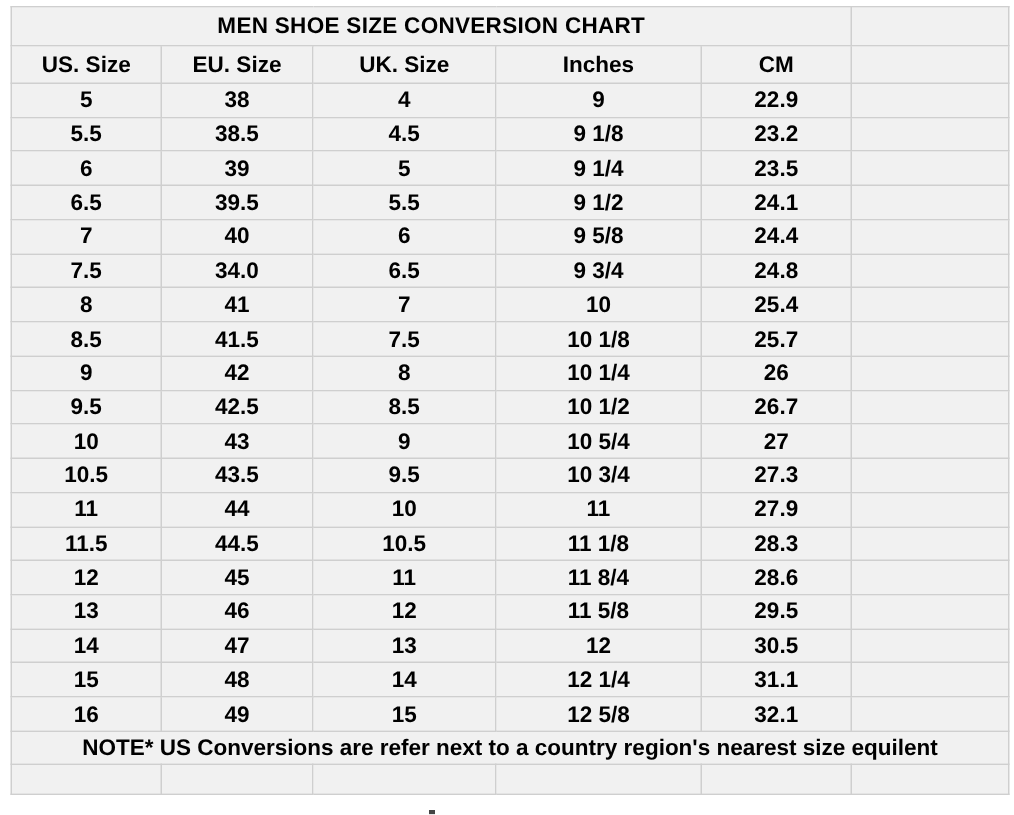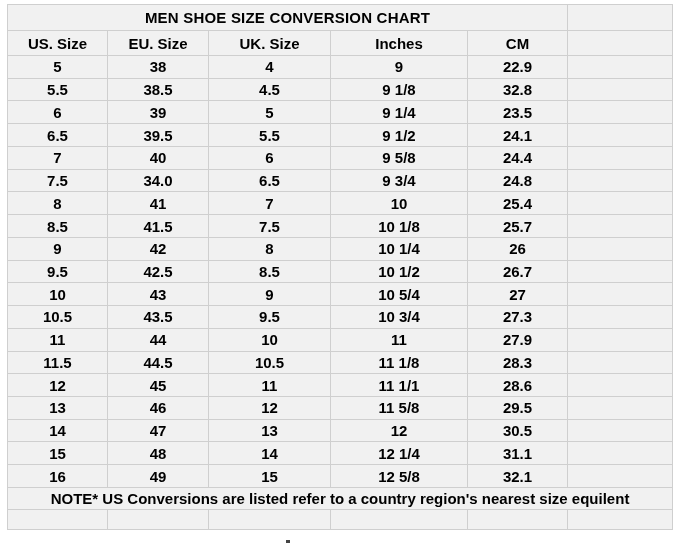--- a/index.html
+++ b/index.html
@@ -92,21 +92,21 @@
           <td>4</td>
           <td>9</td>
           <td>22.9</td>
           <td></td>
         </tr>
         <tr class="data-row">
           <td>5.5</td>
           <td>38.5</td>
           <td>4.5</td>
           <td>9 1/8</td>
-          <td>32.8</td>
+          <td>23.2</td>
           <td></td>
         </tr>
         <tr class="data-row">
           <td>6</td>
           <td>39</td>
           <td>5</td>
           <td>9 1/4</td>
           <td>23.5</td>
           <td></td>
         </tr>
@@ -195,21 +195,21 @@
           <td>44.5</td>
           <td>10.5</td>
           <td>11 1/8</td>
           <td>28.3</td>
           <td></td>
         </tr>
         <tr class="data-row">
           <td>12</td>
           <td>45</td>
           <td>11</td>
-          <td>11 1/1</td>
+          <td>11 8/4</td>
           <td>28.6</td>
           <td></td>
         </tr>
         <tr class="data-row">
           <td>13</td>
           <td>46</td>
           <td>12</td>
           <td>11 5/8</td>
           <td>29.5</td>
           <td></td>
@@ -232,21 +232,21 @@
         </tr>
         <tr class="data-row">
           <td>16</td>
           <td>49</td>
           <td>15</td>
           <td>12 5/8</td>
           <td>32.1</td>
           <td></td>
         </tr>
         <tr class="note-row-1">
-        <td colspan="6">NOTE* US Conversions are listed refer to a country region's nearest size equilent</td>
+        <td colspan="6">NOTE* US Conversions are refer next to a country region's nearest size equilent</td>
       </tr>
       <tr class="partial-row">
         <td></td>
         <td></td>
         <td></td>
         <td></td>
         <td></td>
         <td></td>
       </tr>
     </tbody>

